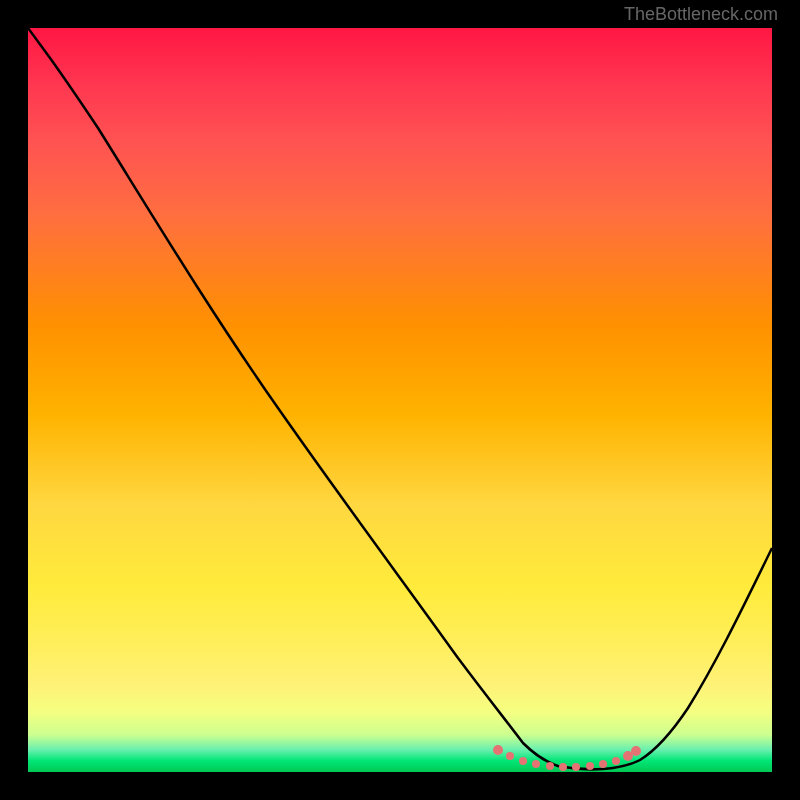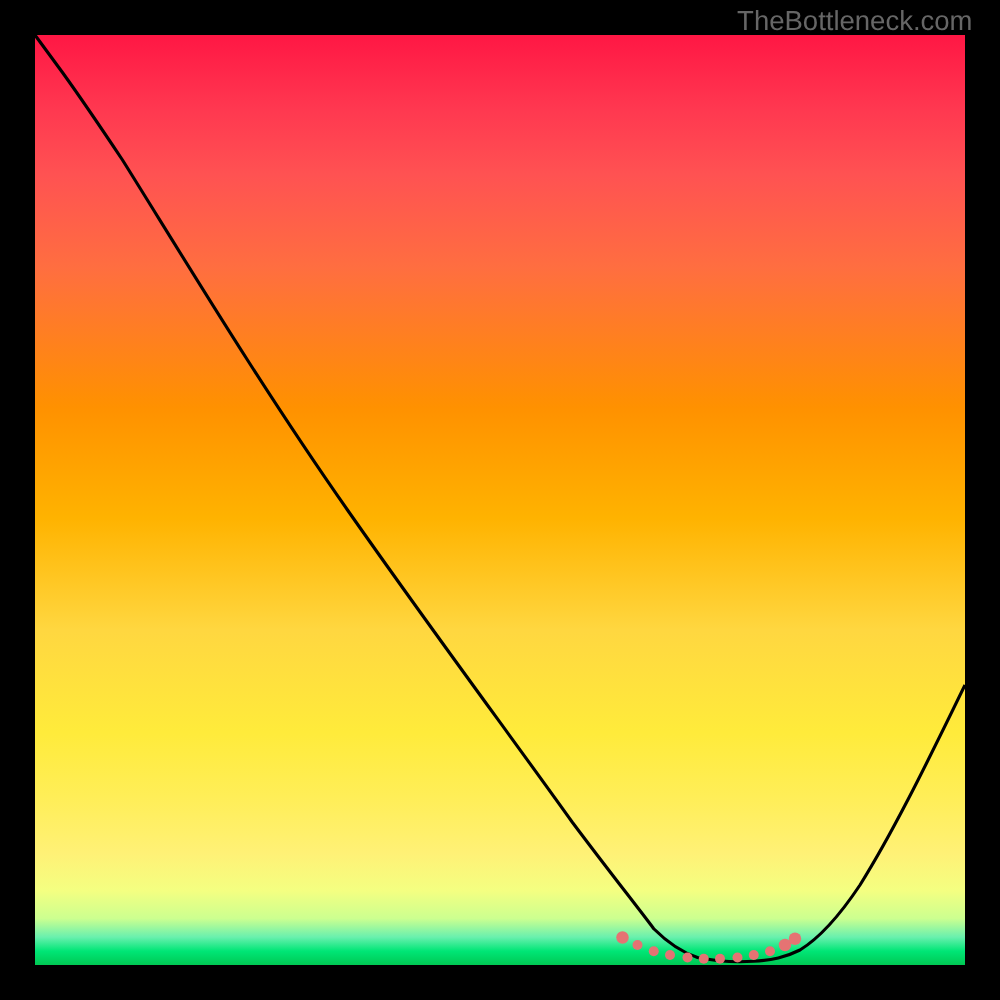--- a/index.html
+++ b/index.html
@@ -8,21 +8,21 @@
     height: 800px;
     background: #000;
     position: relative;
     font-family: Arial, sans-serif;
   }
   .watermark {
     position: absolute;
     top: 4px;
     right: 22px;
     color: #666;
-    font-size: 22px;
+    font-size: 18px;
     font-weight: 400;
     z-index: 10;
   }
   .plot-area {
     position: absolute;
     top: 28px;
     left: 28px;
     width: 744px;
     height: 744px;
   }

